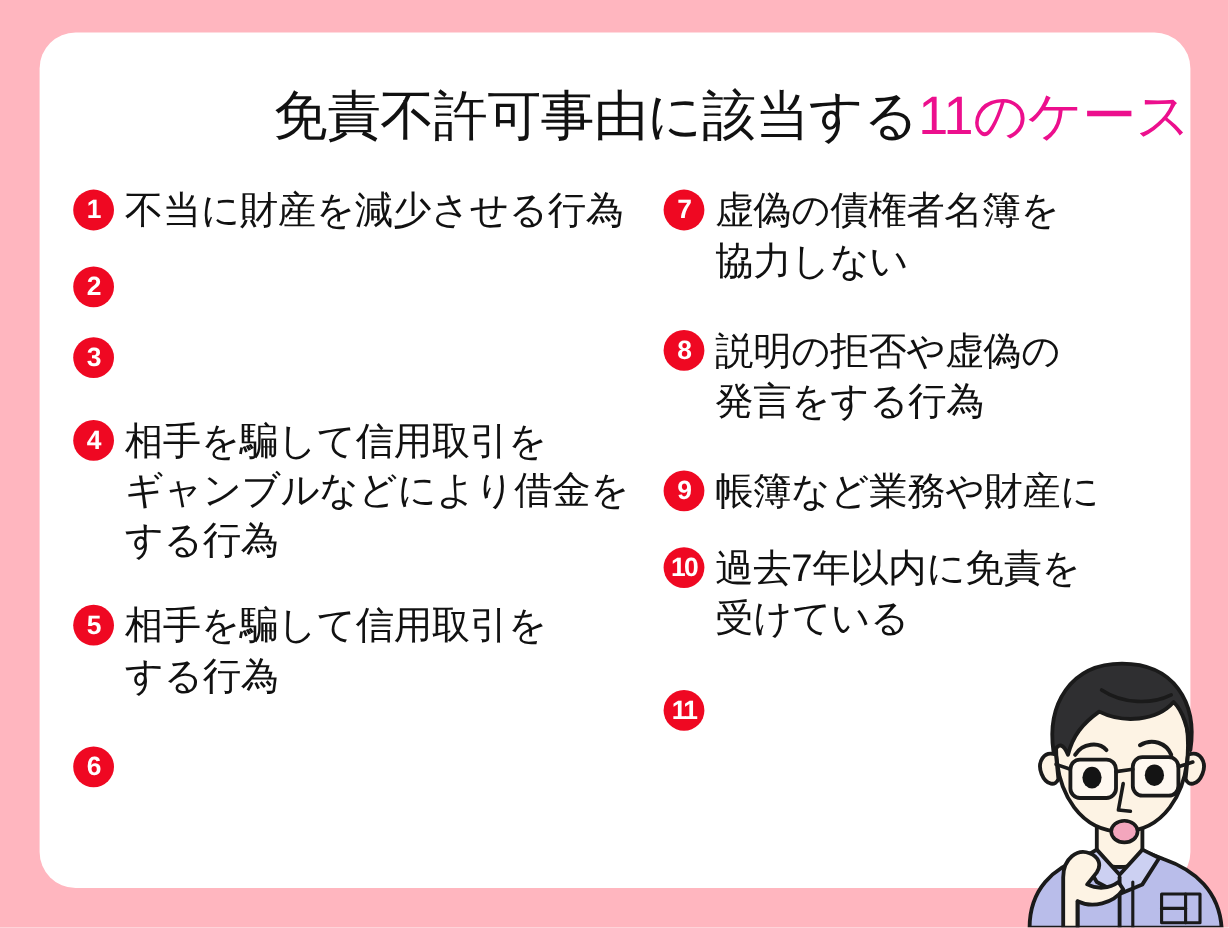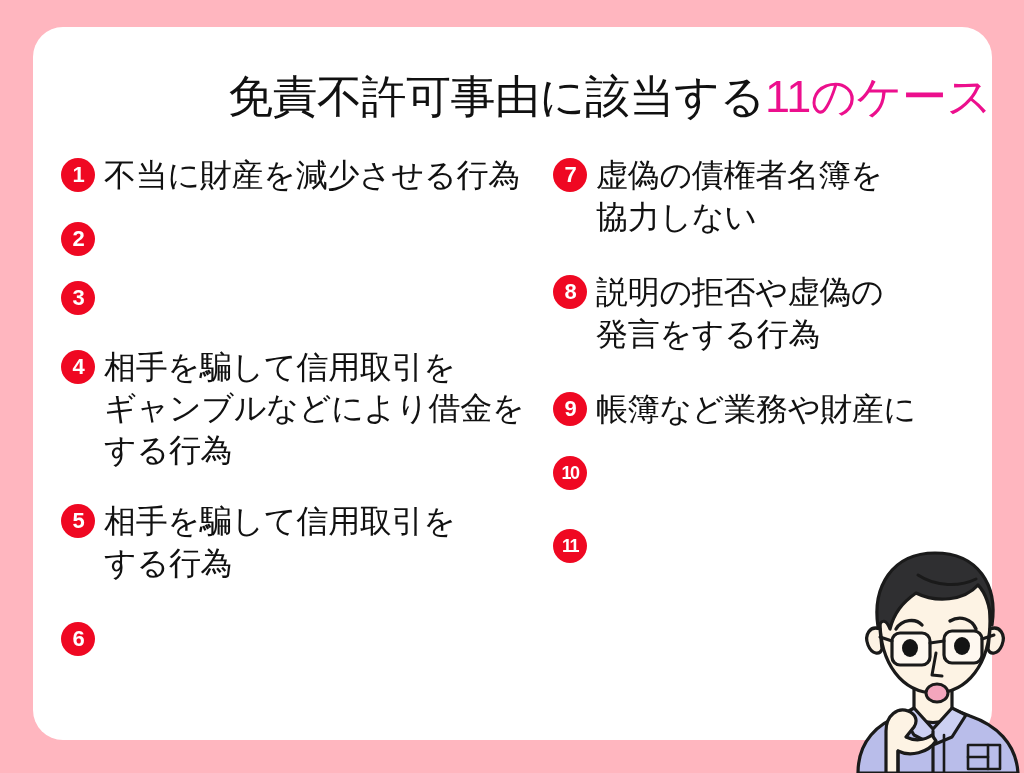--- a/index.html
+++ b/index.html
@@ -67,21 +67,21 @@
     background:#ef0822;
     color:#ffffff;
     font-size:22px;
     font-weight:bold;
     line-height:34px;
     text-align:center;
     margin-right:9px;
     margin-top:3px;
     letter-spacing:-1px;
   }
-  .badge.two-digit { font-size:18px; letter-spacing:-1.5px; }
+  .badge.two-digit { font-size:22px; letter-spacing:-1.5px; }
 
   .item-text {
     font-size:32px;
     font-weight:500;
     color:#111111;
     line-height:1.30;
     letter-spacing:-0.3px;
     white-space:pre-line;
   }
 
@@ -166,20 +166,22 @@
 発言をする行為</span>
     </div>
 
     <div class="list-item">
       <span class="badge">9</span>
       <span class="item-text">帳簿など業務や財産に</span>
     </div>
 
     <div class="list-item">
       <span class="badge two-digit">10</span>
+      <span class="item-text">過去7年以内に免責を
+受けている</span>
     </div>
 
     <div class="list-item">
       <span class="badge two-digit">11</span>
     </div>
 
   </div>
 
 </div>
 

